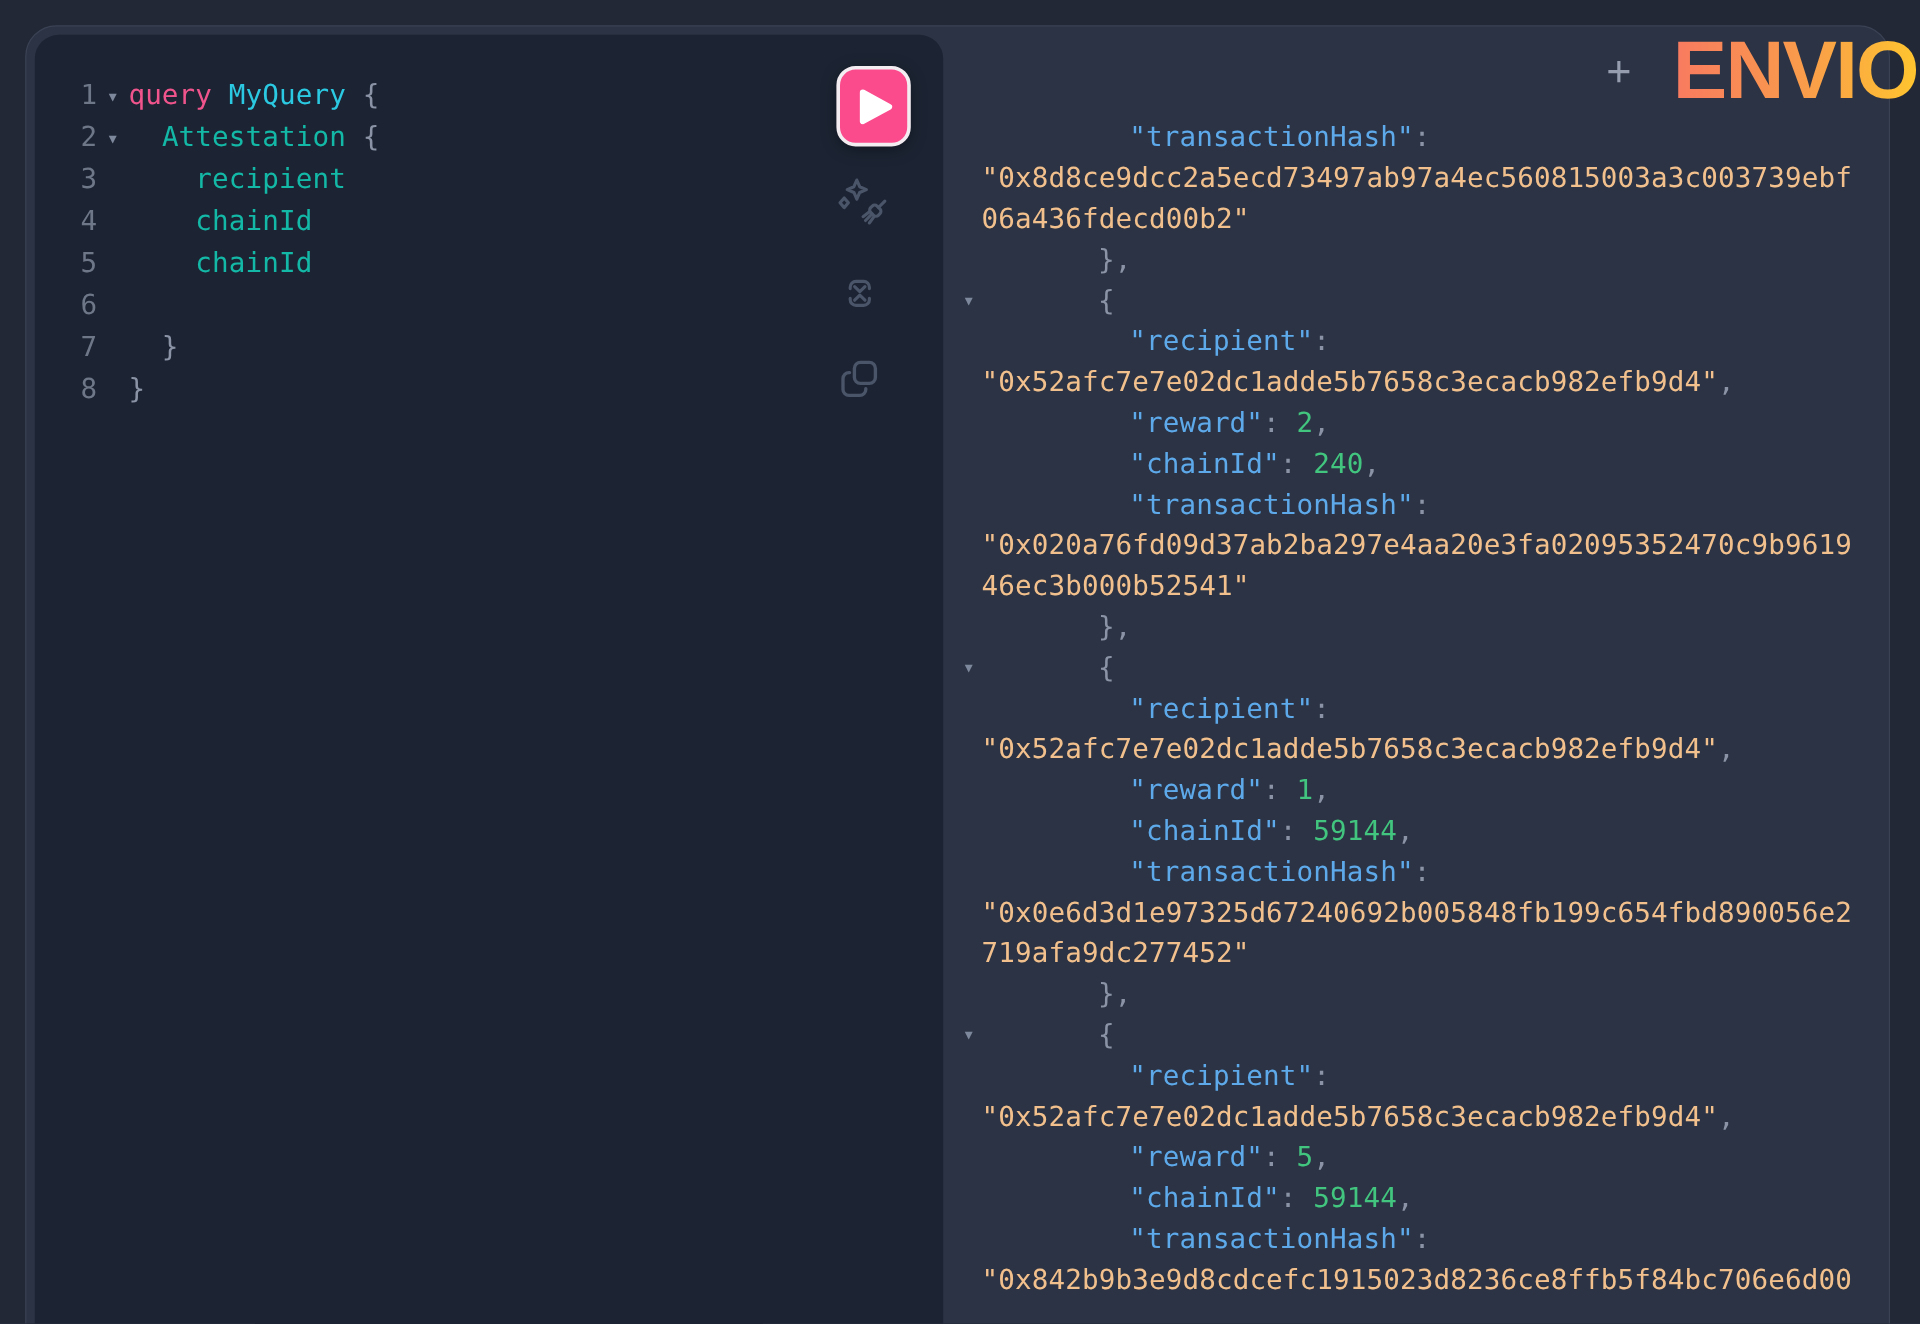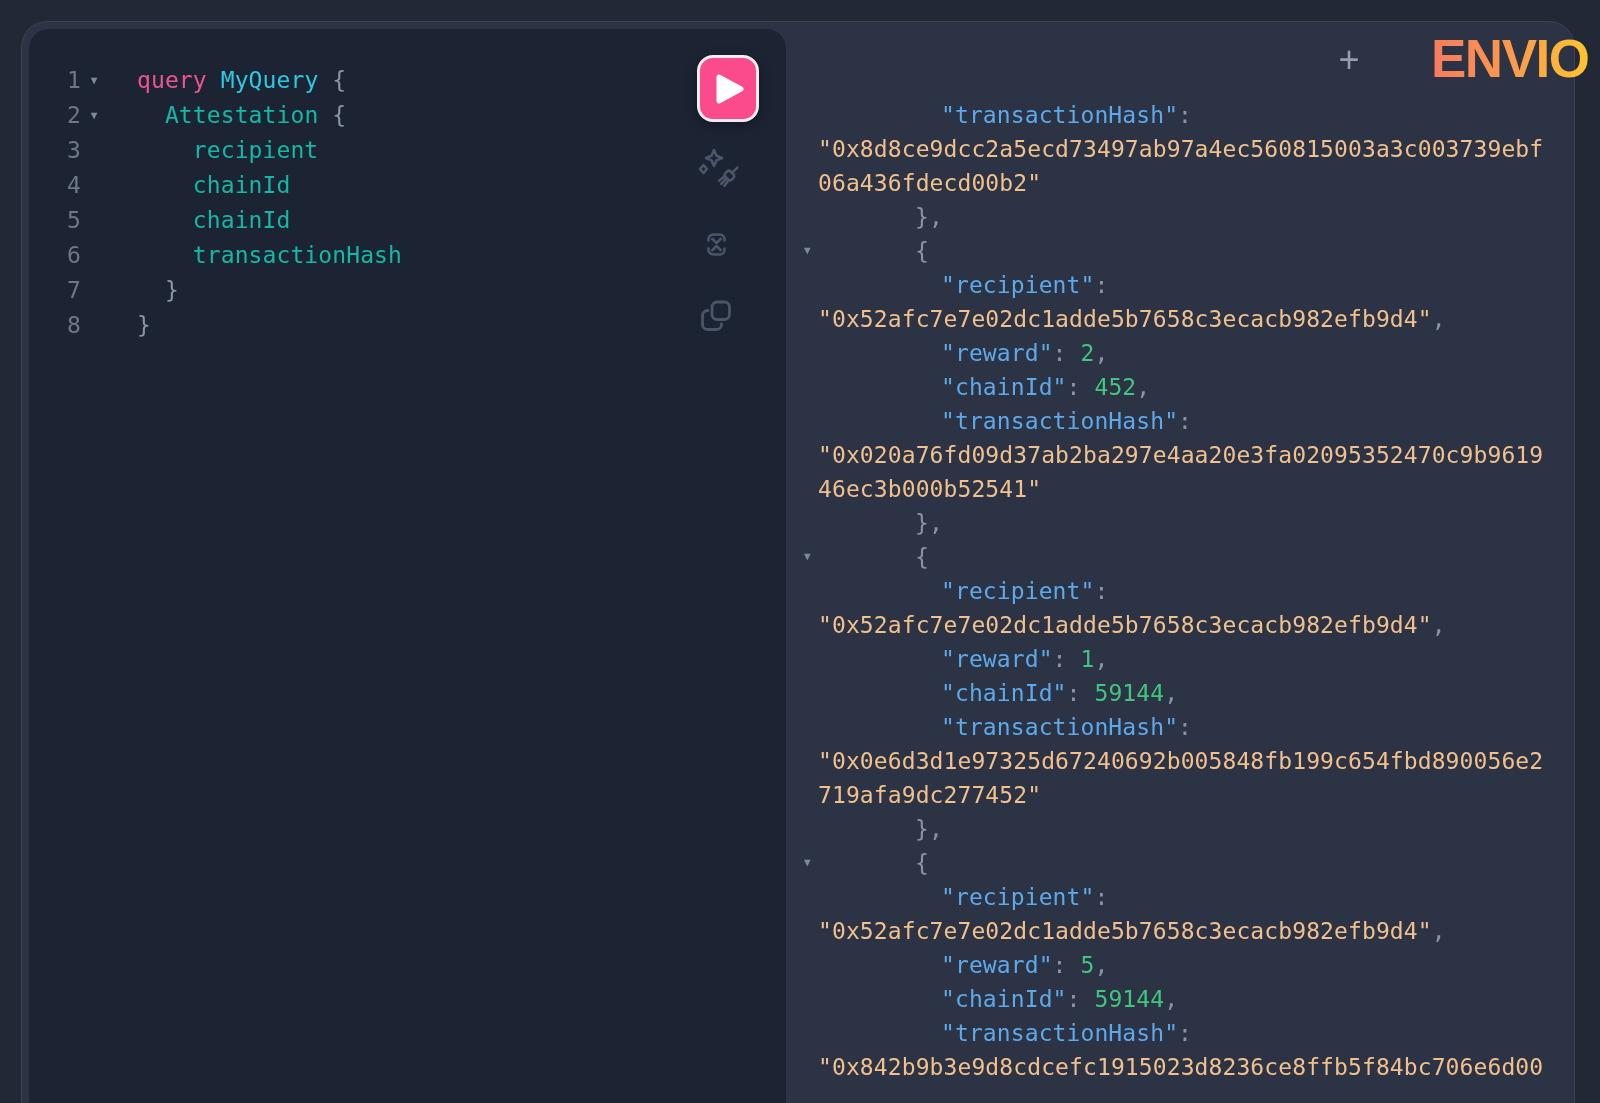--- a/index.html
+++ b/index.html
@@ -16,21 +16,21 @@
   }
   .editor-panel{
     position:absolute;left:29px;top:29px;width:757px;height:1100px;
     background:#1c2433;border-radius:20px;
   }
   
   .editor-lines{position:absolute;left:29px;top:63px;width:757px;}
   .eline{display:flex;height:35px;line-height:35px;font-size:23px;letter-spacing:.1px;}
   .eln{width:52px;text-align:right;color:#6e7788;flex:none;}
   .emk{width:26px;text-align:center;font-size:11px;color:#7e889c;flex:none;line-height:35px;}
-  .ecode{white-space:pre;margin-left:30px;}
+  .ecode{white-space:pre;}
   
   .response-lines{position:absolute;left:818px;top:98px;width:757px;}
   .rline{position:relative;height:34px;line-height:34px;font-size:23px;letter-spacing:.1px;white-space:pre;}
   .ind-brace{padding-left:97px;}
   .ind-key{padding-left:123px;}
   .rmk{position:absolute;left:-14px;top:0;font-size:11px;color:#7e889c;line-height:34px;}
   
   .c-kw{color:#f0548c}
   .c-def{color:#2bc9e2}
   .c-fld{color:#14b8a6}
@@ -50,24 +50,24 @@
   .tool-icon svg{display:block;}
   
   .add-tab{
     position:absolute;left:1332px;top:41px;width:34px;height:40px;
     color:#959dae;font-family:"Liberation Sans",sans-serif;font-size:36px;
     line-height:38px;text-align:center;cursor:pointer;font-weight:400;
   }
   .logo{
     position:absolute;left:1394px;top:33px;height:52px;
     font-family:"Liberation Sans",sans-serif;font-weight:bold;
-    font-size:53px;line-height:52px;letter-spacing:-1.5px;
+    font-size:68px;line-height:52px;letter-spacing:-1.5px;
     background:linear-gradient(90deg,#f87a60 0%,#f99d4a 55%,#ffc52f 100%);
     -webkit-background-clip:text;background-clip:text;
-    -webkit-text-fill-color:transparent;color:transparent;margin-left:37px;
+    -webkit-text-fill-color:transparent;color:transparent;
   }
 </style>
 </head>
 <body>
 
 <div class="card">
   <div class="response-panel"></div>
 </div>
 
 <div class="editor-panel"></div>
@@ -94,21 +94,20 @@
       <span class="ecode"><span class="c-pl">    </span><span class="c-fld">chainId</span></span>
     </div>
     <div class="eline">
       <span class="eln">5</span>
       <span class="emk"></span>
       <span class="ecode"><span class="c-pl">    </span><span class="c-fld">chainId</span></span>
     </div>
     <div class="eline">
       <span class="eln">6</span>
       <span class="emk"></span>
-      <span class="ecode"><span class="c-pl">    </span><span class="c-fld">transactionHash</span></span>
     </div>
     <div class="eline">
       <span class="eln">7</span>
       <span class="emk"></span>
       <span class="ecode"><span class="c-pu">  }</span></span>
     </div>
     <div class="eline">
       <span class="eln">8</span>
       <span class="emk"></span>
       <span class="ecode"><span class="c-pu">}</span></span>
@@ -117,21 +116,21 @@
 
 <div class="response-lines" id="response-lines">
     <div class="rline ind-key"><span class="c-key">"transactionHash"</span><span class="c-pu">:</span></div>
     <div class="rline ind-wrap"><span class="c-str">"0x8d8ce9dcc2a5ecd73497ab97a4ec560815003a3c003739ebf</span></div>
     <div class="rline ind-wrap"><span class="c-str">06a436fdecd00b2"</span></div>
     <div class="rline ind-brace"><span class="c-pu">},</span></div>
     <div class="rline ind-brace"><span class="rmk">▼</span><span class="c-pu">{</span></div>
     <div class="rline ind-key"><span class="c-key">"recipient"</span><span class="c-pu">:</span></div>
     <div class="rline ind-wrap"><span class="c-str">"0x52afc7e7e02dc1adde5b7658c3ecacb982efb9d4"</span><span class="c-pu">,</span></div>
     <div class="rline ind-key"><span class="c-key">"reward"</span><span class="c-pu">: </span><span class="c-num">2</span><span class="c-pu">,</span></div>
-    <div class="rline ind-key"><span class="c-key">"chainId"</span><span class="c-pu">: </span><span class="c-num">452</span><span class="c-pu">,</span></div>
+    <div class="rline ind-key"><span class="c-key">"chainId"</span><span class="c-pu">: </span><span class="c-num">240</span><span class="c-pu">,</span></div>
     <div class="rline ind-key"><span class="c-key">"transactionHash"</span><span class="c-pu">:</span></div>
     <div class="rline ind-wrap"><span class="c-str">"0x020a76fd09d37ab2ba297e4aa20e3fa02095352470c9b9619</span></div>
     <div class="rline ind-wrap"><span class="c-str">46ec3b000b52541"</span></div>
     <div class="rline ind-brace"><span class="c-pu">},</span></div>
     <div class="rline ind-brace"><span class="rmk">▼</span><span class="c-pu">{</span></div>
     <div class="rline ind-key"><span class="c-key">"recipient"</span><span class="c-pu">:</span></div>
     <div class="rline ind-wrap"><span class="c-str">"0x52afc7e7e02dc1adde5b7658c3ecacb982efb9d4"</span><span class="c-pu">,</span></div>
     <div class="rline ind-key"><span class="c-key">"reward"</span><span class="c-pu">: </span><span class="c-num">1</span><span class="c-pu">,</span></div>
     <div class="rline ind-key"><span class="c-key">"chainId"</span><span class="c-pu">: </span><span class="c-num">59144</span><span class="c-pu">,</span></div>
     <div class="rline ind-key"><span class="c-key">"transactionHash"</span><span class="c-pu">:</span></div>

